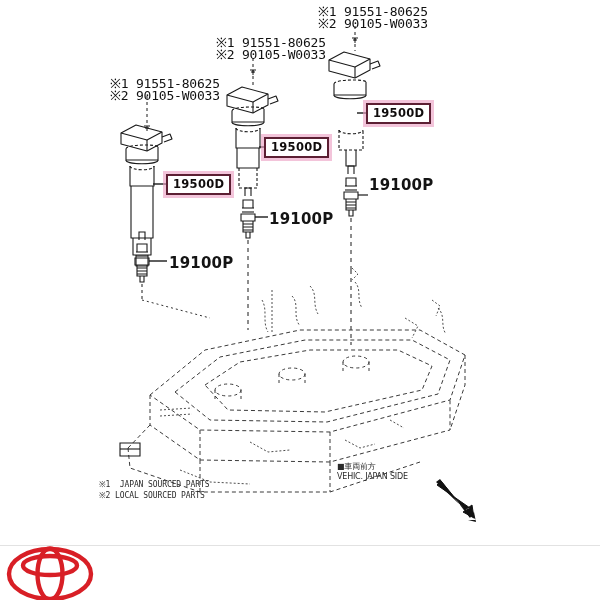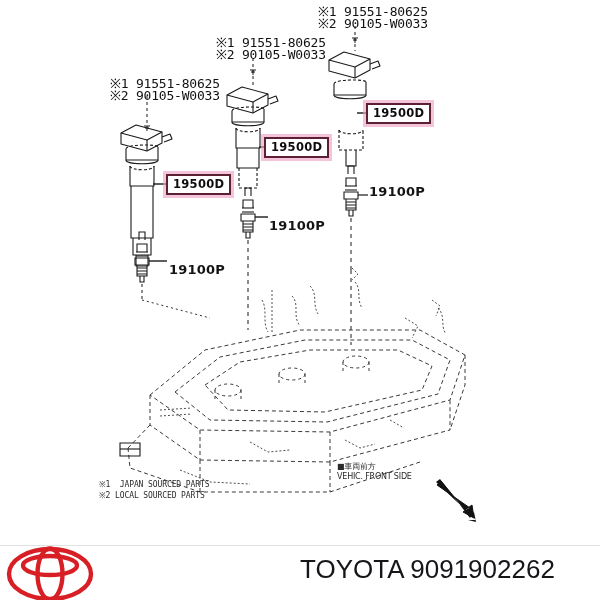--- a/index.html
+++ b/index.html
@@ -37,26 +37,25 @@
     font-family: "DejaVu Sans Mono", monospace;
     font-size: 13px;
     line-height: 11.5px;
     color: #111111;
     white-space: pre;
     letter-spacing: -0.2px;
   }
   .plain-label {
     position: absolute;
     font-family: "DejaVu Sans", sans-serif;
-    font-size: 13px;
+    font-size: 15px;
     font-weight: bold;
     color: #141414;
     white-space: nowrap;
     letter-spacing: 0.2px;
-    margin-top: 8px;
   }
   
   .hl-box {
     position: absolute;
     background: #ffffff;
     border: 2.5px solid #5c1f33;
     box-shadow: 0 0 0 3px rgba(236,160,196,0.62);
     font-family: "DejaVu Sans", sans-serif;
     font-size: 11.5px;
     font-weight: bold;
@@ -318,35 +317,34 @@
     <div class="plain-label" style="left:169px; top:254px;">19100P</div>
 
     <div class="plain-label" style="left:269px; top:210px;">19100P</div>
 
     <div class="plain-label" style="left:369px; top:176px;">19100P</div>
 
     <div class="footnote" style="left:99px; top:480px;">※1  JAPAN SOURCED PARTS
 ※2 LOCAL SOURCED PARTS</div>
 
     <div class="front-note" style="left:337px; top:462px;">■車両前方
-VEHIC. FRONT SIDE</div>
+VEHIC. JAPAN SIDE</div>
 
     <div class="drawing-no" style="left:458px; top:550px;margin-left:20px;">192235A</div>
 
   </div>
 
   <div id="footer-bar">
 
     <div id="toyota-logo">
       <svg width="88" height="55" viewBox="0 0 88 55">
         <g fill="none" stroke="#d81f26" stroke-width="4.4">
           <ellipse cx="44" cy="28" rx="41" ry="25"></ellipse>
           <ellipse cx="44" cy="28" rx="12.5" ry="25.5"></ellipse>
           <ellipse cx="44" cy="19.5" rx="27" ry="9.5"></ellipse>
         </g>
       </svg>
     </div>
 
-    <div id="footer-text">TOYOTA 9091902262</div>
 
   </div>
 
 </div>
 
 </body></html>

